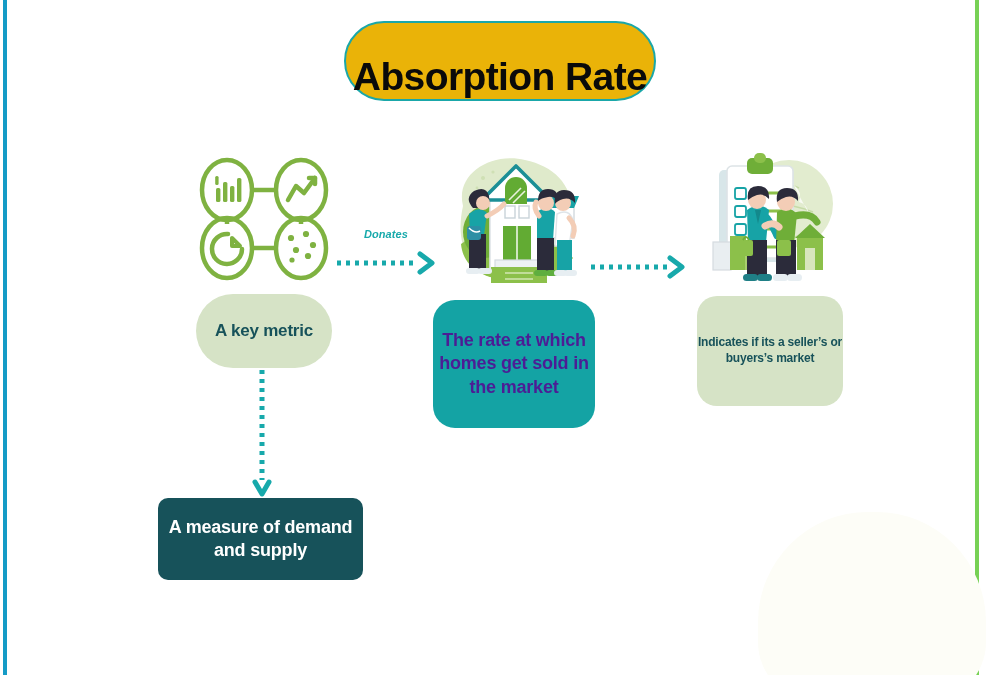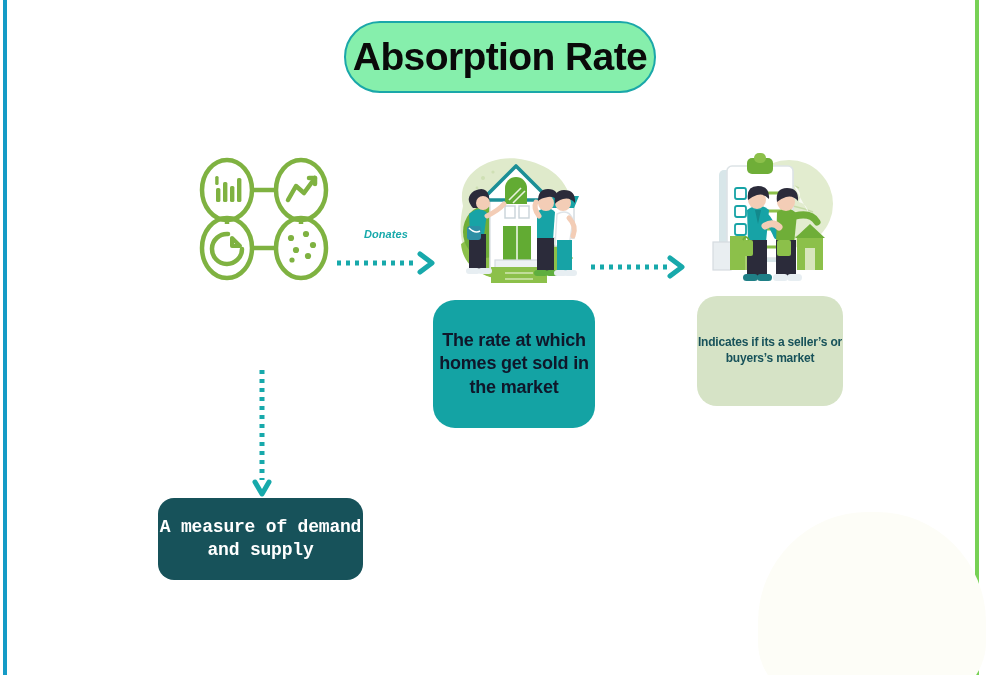--- a/index.html
+++ b/index.html
@@ -46,27 +46,27 @@
     background: #fdfdf7;
     border-radius: 110px 110px 60px 60px;
   }
 
   
   .title-pill {
     position: absolute;
     left: 344px;
     top: 21px;
     width: 312px;
-    height: 72px;
+    height: 80px;
     box-sizing: border-box;
     border: 2px solid #1aa7a9;
     border-radius: 42px;
-    background: #86efac;
+    background: #eab308;
     display: flex;
-    align-items: center;
+    align-items: flex-end;
     justify-content: center;
   }
   .title-text {
     font-size: 39px;
     font-weight: bold;
     color: #0a0a0a;
     letter-spacing: -0.6px;
     white-space: nowrap;
   }
 
@@ -87,21 +87,21 @@
     font-weight: bold;
     line-height: 1.30;
     letter-spacing: -0.2px;
   }
   .chip-sage {
     background: #d6e3c6;
     color: #17525a;
   }
   .chip-teal {
     background: #14a3a4;
-    color: #0f172a;
+    color: #4c1d95;
   }
   .chip-darkteal {
     background: #17525a;
     color: #ffffff;
   }
 
   
   .node-metric { left: 196px; top: 148px; width: 136px; height: 220px; }
   .node-metric .chip {
     left: 0; top: 146px; width: 136px; height: 74px;
@@ -119,21 +119,21 @@
   .node-market { left: 697px; top: 148px; width: 146px; height: 258px; }
   .node-market .chip {
     left: 0; top: 148px; width: 146px; height: 110px;
     border-radius: 20px; font-size: 12px;
   }
 
   
   .node-supply { left: 158px; top: 498px; width: 205px; height: 82px; }
   .node-supply .chip {
     left: 0; top: 0; width: 205px; height: 82px;
-    border-radius: 16px; font-size: 18px; font-family: Liberation Mono, monospace;
+    border-radius: 10px; font-size: 18px;
   }
 
   
   .connector { position: absolute; }
   .conn-1 { left: 334px; top: 228px; width: 104px; height: 52px; }
   .conn-2 { left: 588px; top: 255px; width: 100px; height: 26px; }
   .conn-3 { left: 246px; top: 368px; width: 32px; height: 132px; }
   .conn-label {
     position: absolute;
     left: 0;
@@ -190,20 +190,23 @@
         <path d="M36 90 L36 98 L44 98 Z" fill="none" stroke="#7fb241" stroke-width="4" stroke-linejoin="round"></path>
         <g fill="#7fb241">
           <circle cx="95" cy="90" r="3.1"></circle>
           <circle cx="110" cy="86" r="3.1"></circle>
           <circle cx="117" cy="97" r="3.1"></circle>
           <circle cx="100" cy="102" r="3.1"></circle>
           <circle cx="112" cy="108" r="3.1"></circle>
           <circle cx="96" cy="112" r="2.6"></circle>
         </g>
       </svg>
+    </div>
+    <div class="chip chip-sage">
+      <span>A key metric</span>
     </div>
   </div>
 
   <div class="node node-rate">
     <div class="node-art">
       <svg width="162" height="142" viewBox="0 0 162 142">
         <path d="M30 58 C22 26 58 4 92 12 C124 19 143 40 138 74 C133 110 104 131 74 130
                  C42 129 20 104 30 58 Z" fill="#dfeacb"></path>
         <path d="M28 96 C44 84 70 82 96 88 C116 93 132 100 140 110
                  C128 126 100 134 74 132 C48 130 30 118 28 96 Z" fill="#8cc04a"></path>

